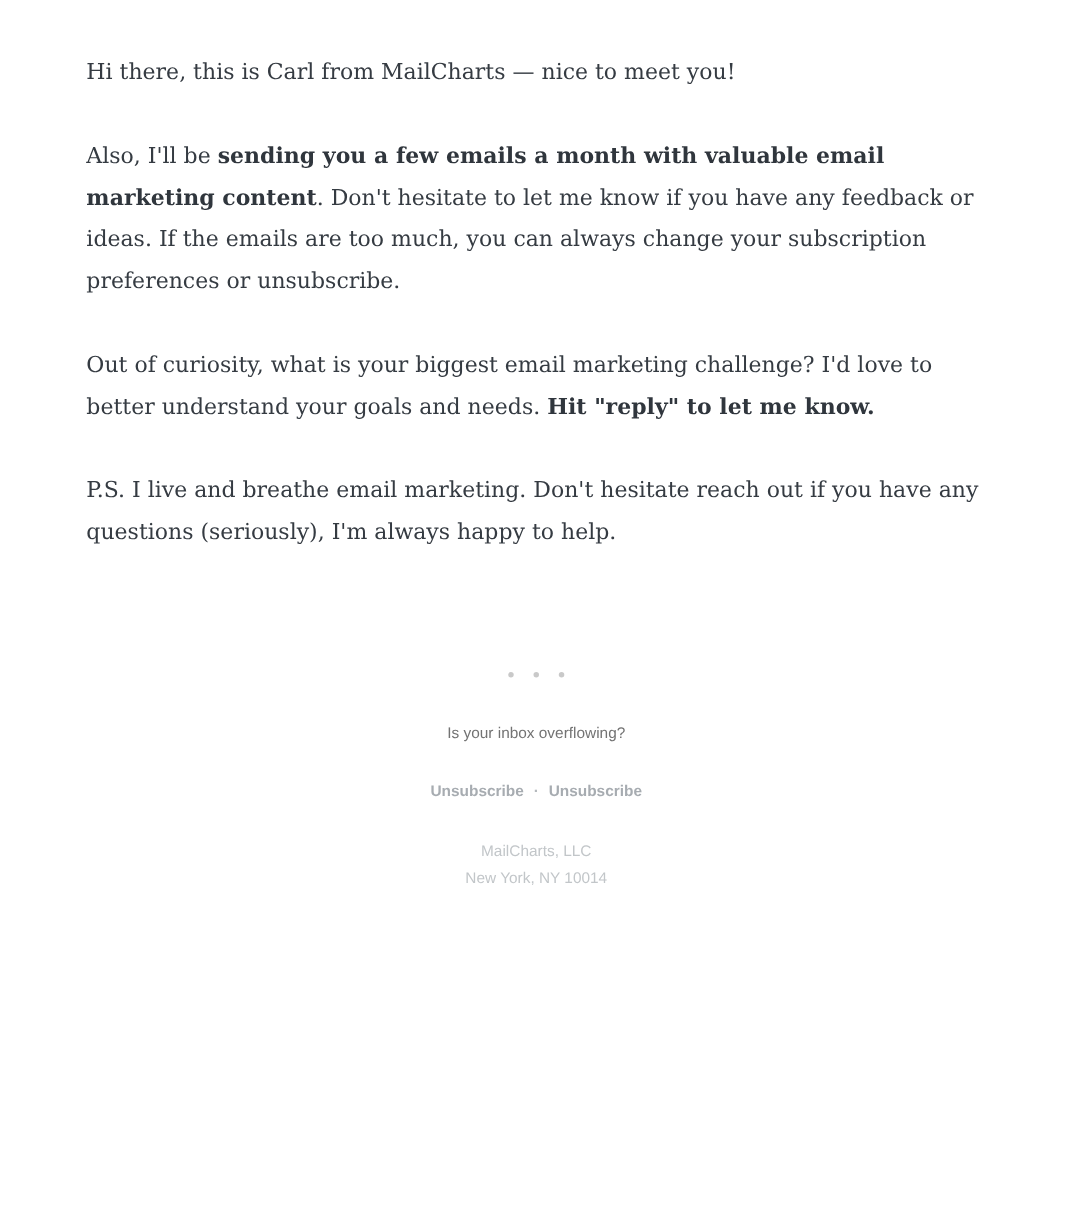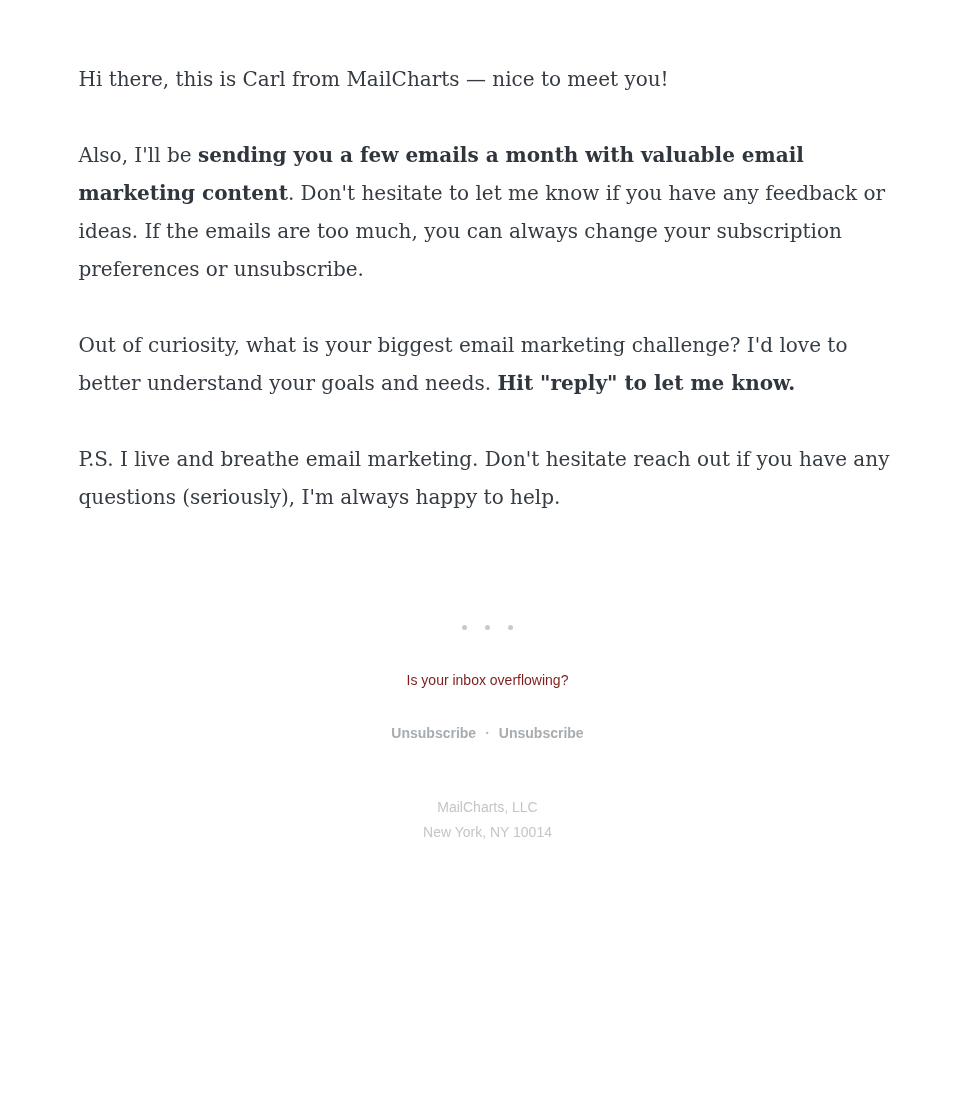--- a/index.html
+++ b/index.html
@@ -9,21 +9,21 @@
     background: #ffffff;
   }
   body {
     width: 975px;
     min-height: 1110px;
     font-family: "DejaVu Serif", serif;
   }
   .email-body {
     width: 818px;
     margin: 0 auto;
-    padding-top: 60px;
+    padding-top: 46px;
   }
   .email-body p {
     margin: 0 0 38px 0;
     font-size: 20px;
     line-height: 38px;
     color: #353b42;
     text-align: left;
   }
   .email-body p strong {
     font-weight: bold;
@@ -43,40 +43,40 @@
   }
   .divider-dots .dot {
     width: 5px;
     height: 5px;
     border-radius: 50%;
     background: #c9c9c9;
   }
   .footer-tagline {
     margin-top: 42px;
     font-size: 14px;
-    color: #7f1d1d;
+    color: #737373;
   }
   .footer-links {
     margin-top: 37px;
     font-size: 14px;
     font-weight: bold;
     color: #a7acb1;
   }
   .footer-links a {
     color: #a7acb1;
     text-decoration: none;
     cursor: pointer;
   }
   .footer-links .sep {
     display: inline-block;
     margin: 0 9px;
     color: #b4b9bd;
   }
   .footer-address {
-    margin-top: 54px;
+    margin-top: 34px;
     font-size: 14px;
     line-height: 25px;
     color: #c2c6c9;
   }
 </style>
 </head>
 <body>
 
 <div class="email-body">
 

